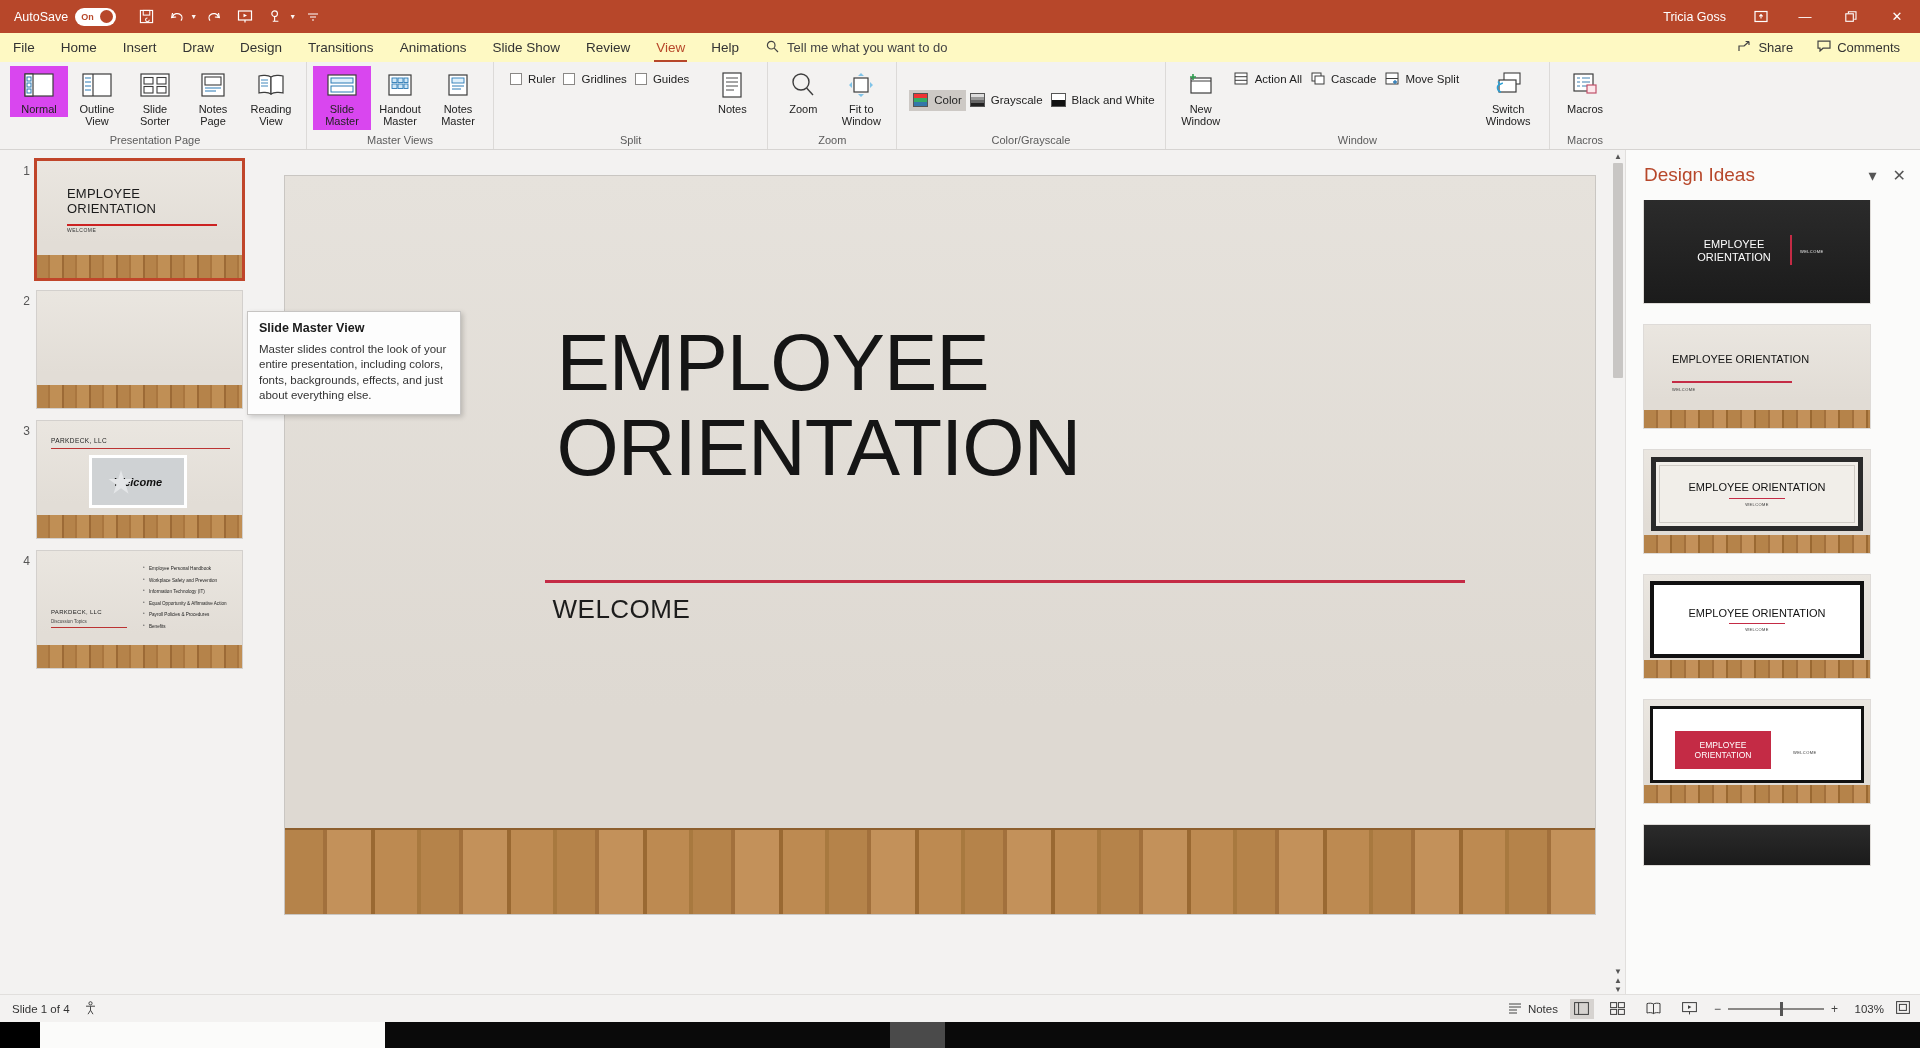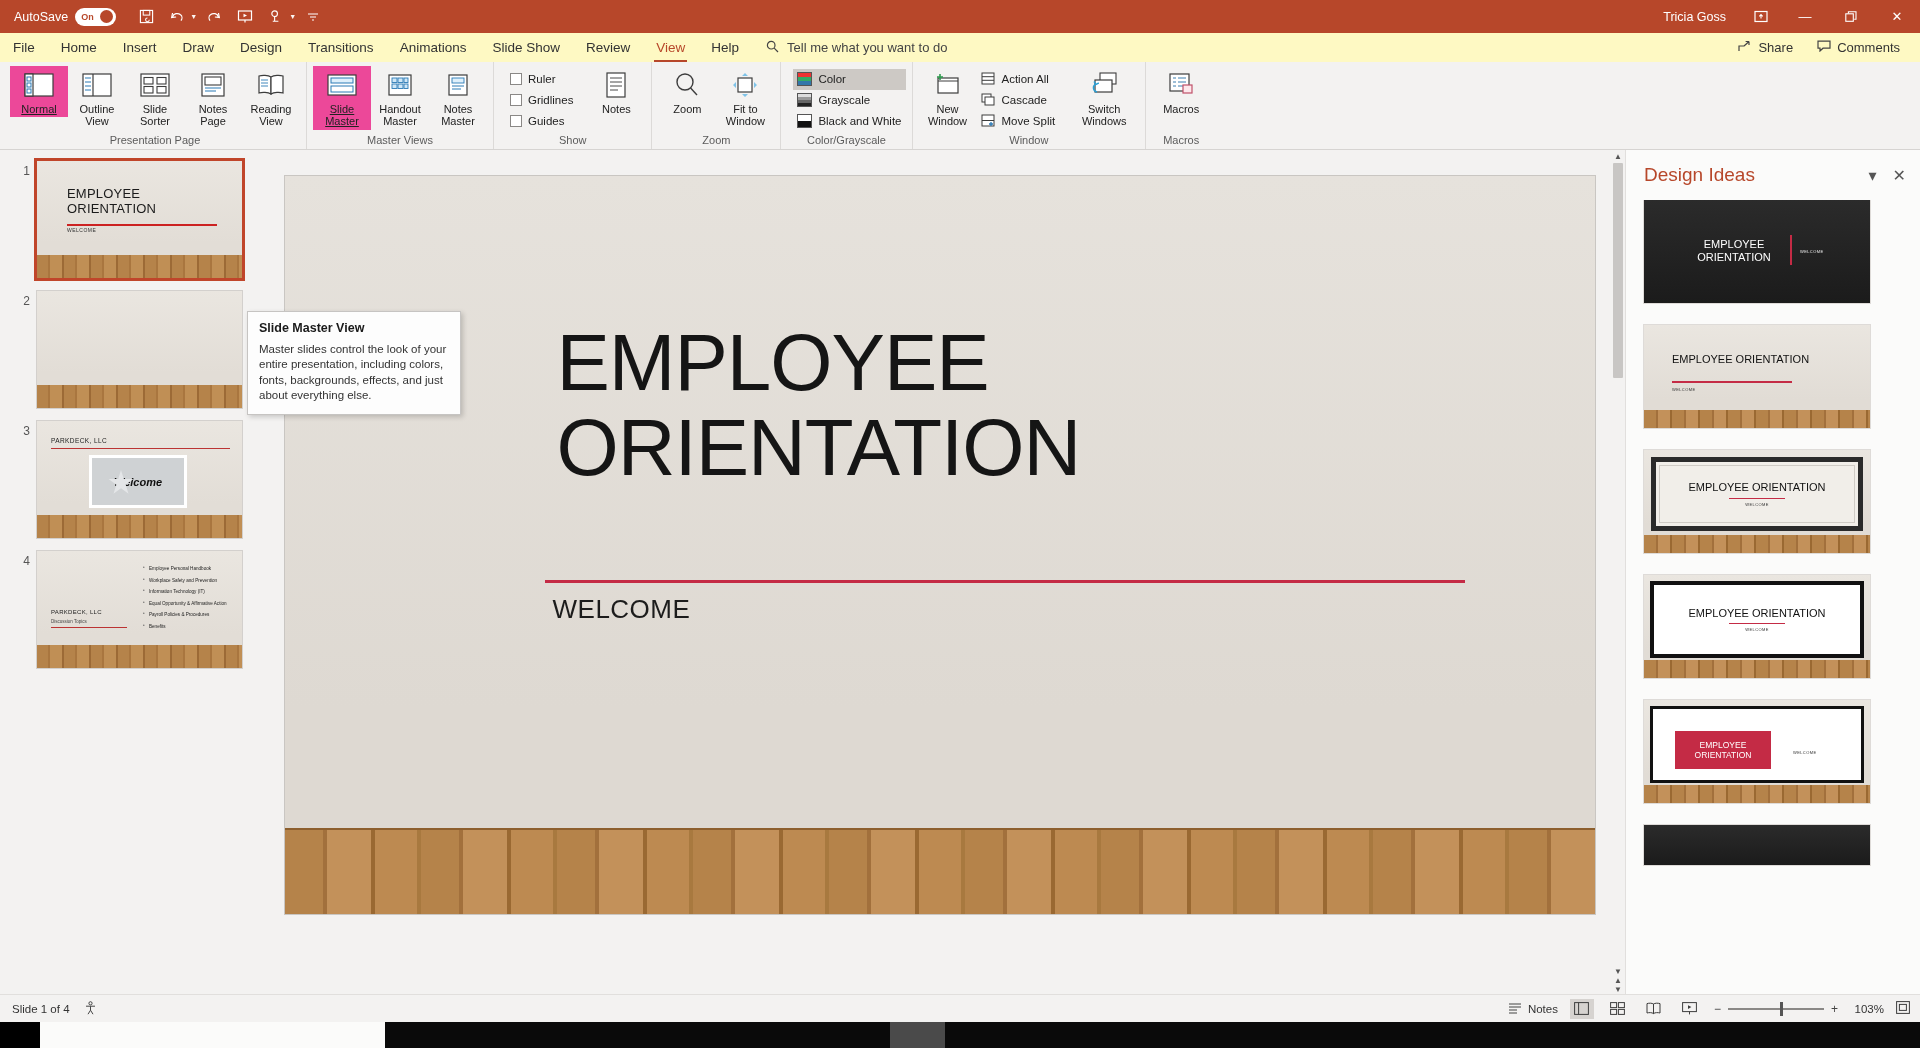--- a/index.html
+++ b/index.html
@@ -78,26 +78,26 @@
   .rgroup-items { display:flex; align-items:flex-start; flex:1; padding-top:4px; gap:0; }
   .rgroup-label {
     text-align:center; font-size:11px; color:#5b5b5b; height:17px; line-height:17px;
     position:relative;
   }
 
   .bigbtn {
     width: 58px; display:flex; flex-direction:column; align-items:center;
     padding:4px 2px 2px; font-size:11px; color:#222; text-align:center; line-height:1.12;
   }
-  .bigbtn.selected { background:#ec4899;text-decoration:underline; }
+  .bigbtn.selected { background:#d946ef; }
   .bigbtn .ico { height:30px; display:flex; align-items:center; justify-content:center; margin-bottom:3px;}
   .bigbtn .lbl { white-space:pre-line; }
   .bigbtn.w70 { width:70px; }
 
-  .smallcol { display:flex; flex-direction:column; justify-content:center; padding-top:2px; }
+  .smallcol { display:flex; flex-direction:row; justify-content:center; padding-top:2px; }
   .smallrow {
     display:flex; align-items:center; gap:6px; font-size:11.5px; color:#222;
     padding:2px 4px; height:21px;
   }
   .smallrow.selected { background:#cdc9c5; }
   .chk { width:12px; height:12px; border:1px solid #8a8886; background:#fff; }
   .sw { width:15px; height:14px; border:1px solid #555; }
   .sw-color { background: linear-gradient(180deg,#e33 0 33%,#3a6 33% 66%,#37a 66% 100%); }
   .sw-gray { background: linear-gradient(180deg,#ddd 0 25%,#999 25% 50%,#666 50% 75%,#222 75% 100%); }
   .sw-bw { background: linear-gradient(180deg,#fff 0 50%,#111 50% 100%); }
@@ -485,21 +485,21 @@
       <div class="bigbtn" style="margin-left:10px;">
         <span class="ico">
           <svg width="24" height="26" viewBox="0 0 24 26">
               <rect x="3" y="1" width="18" height="24" fill="#fff" stroke="#3d3d3d" stroke-width="1.2"></rect>
               <path d="M6 6 h12 M6 10 h12 M6 14 h12 M6 18 h8" stroke="#4a4a4a" stroke-width="1"></path>
             </svg>
         </span>
         <span class="lbl">Notes</span>
       </div>
     </div>
-    <div class="rgroup-label">Show</div>
+    <div class="rgroup-label">Split</div>
   </div>
 
   <div class="rgroup">
     <div class="rgroup-items">
       <div class="bigbtn">
         <span class="ico">
           <svg width="26" height="26" viewBox="0 0 26 26">
               <circle cx="11" cy="10" r="8" fill="none" stroke="#3d3d3d" stroke-width="1.4"></circle>
               <path d="M16.6 16 L23 23" stroke="#3d3d3d" stroke-width="1.4"></path>
             </svg>

